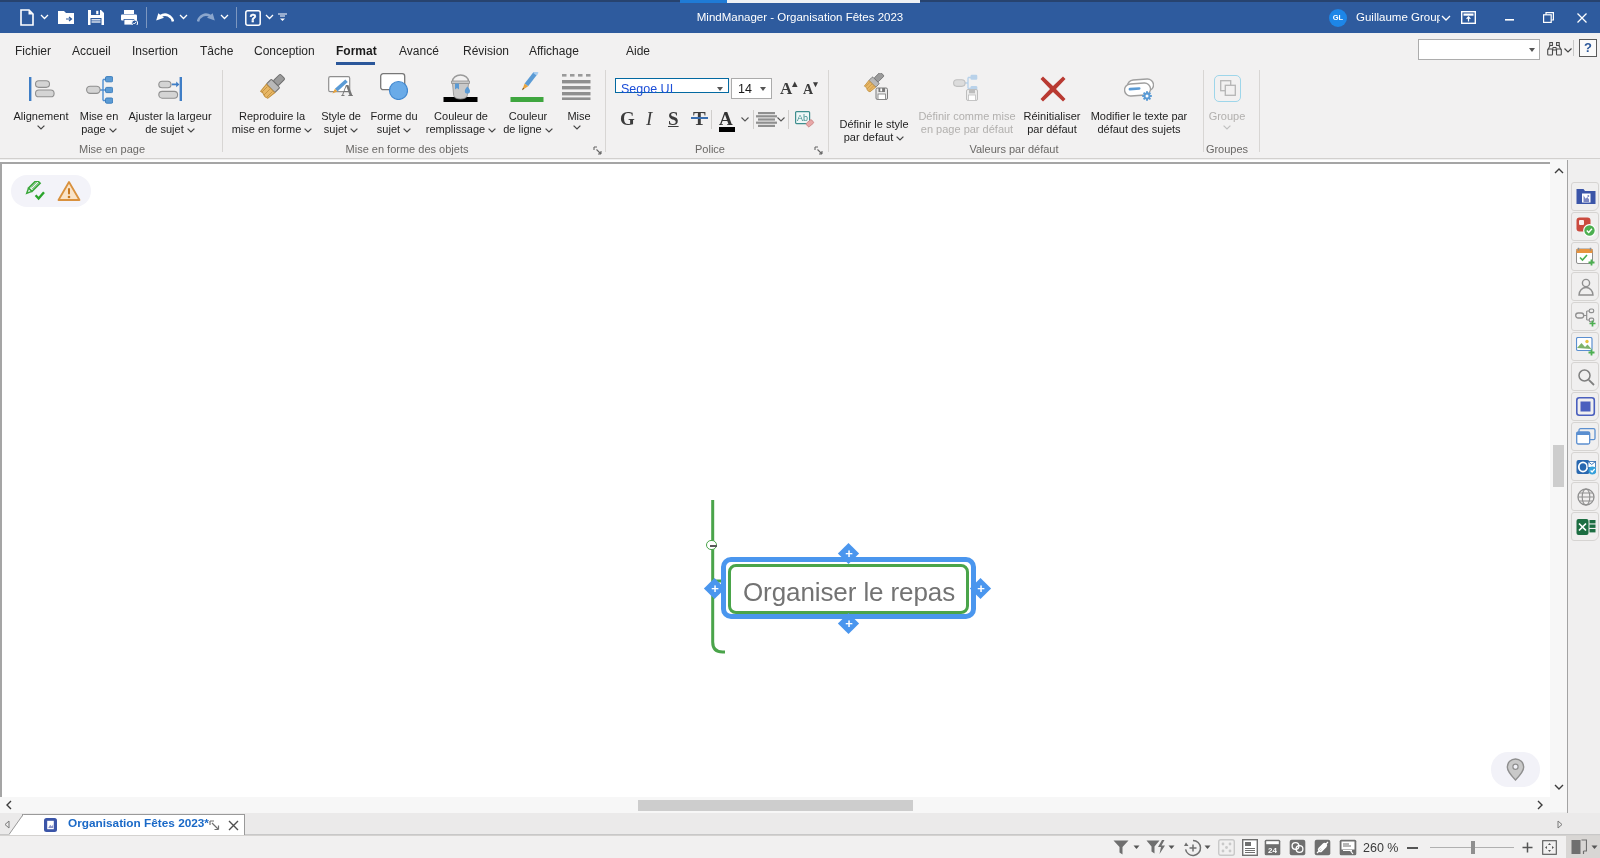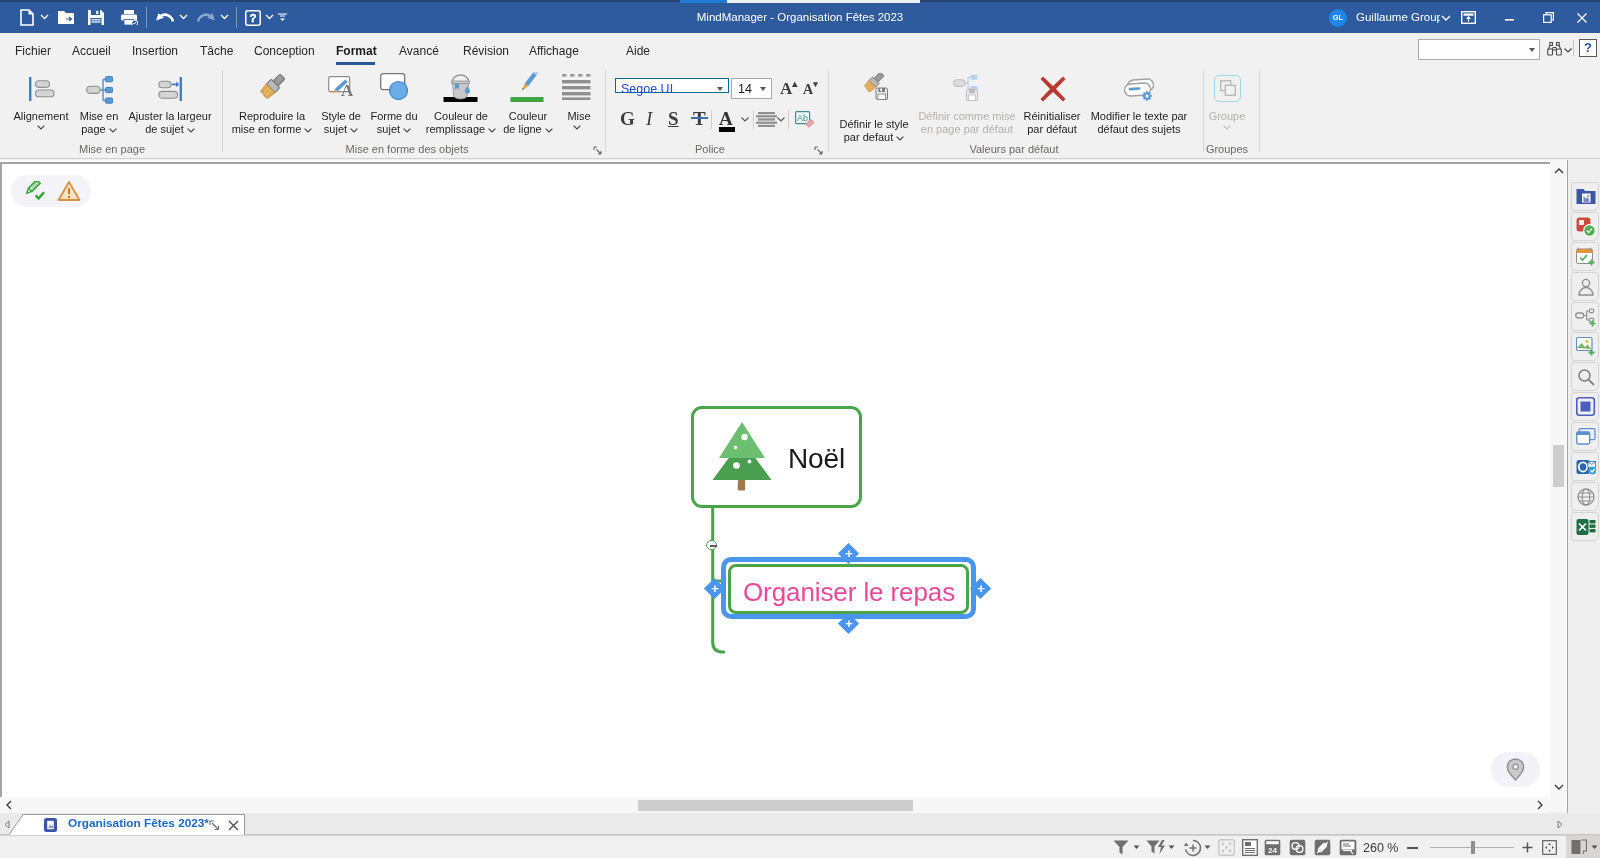--- a/index.html
+++ b/index.html
@@ -38,21 +38,21 @@
 #cborder-left { position:absolute; left:0; top:162px; width:2px; height:635px; background:#a5a5a5; }
 #badge { position:absolute; left:11px; top:15px; width:80px; height:32px; background:#f3f3f9; border-radius:16px; }
 #pinbtn { position:absolute; left:1491px; top:592px; width:49px; height:35px; background:#f2f2f8; border-radius:17px; }
 
 
 .topic { position:absolute; background:#fff; border:3px solid #4aa44a; }
 #t-noel { left:691px; top:246px; width:171px; height:102px; border-radius:11px; }
 #t-noel .txt { position:absolute; left:94px; top:34px; font-size:28px; color:#1a1a1a; letter-spacing:-0.1px; }
 #sel-outer { position:absolute; left:721px; top:397px; width:255px; height:62px; border:5px solid #4a96ee; border-radius:10px; background:#fff; }
 #t-org { left:728px; top:404px; width:241px; height:50px; border-width:3px; border-radius:8px; }
-#t-org .txt { position:absolute; left:12px; top:10px; font-size:26px; color:#ec4899; letter-spacing:-0.1px; }
+#t-org .txt { position:absolute; left:12px; top:10px; font-size:26px; color:#737373; letter-spacing:-0.1px; }
 #t-ach { left:722px; top:465px; width:280px; height:50px; border-radius:10px; }
 #t-ach .txt { position:absolute; left:19px; top:10px; font-size:26px; color:#1a1a1a; letter-spacing:-0.3px; }
 .diamond { position:absolute; width:15px; height:15px; background:#4a96ee; transform:rotate(45deg); }
 .dplus { position:absolute; color:#fff; font-size:13px; font-weight:bold; width:22px; text-align:center; }
 
 
 #vscroll { position:absolute; left:1550px; top:160px; width:17px; height:652px; background:#f7f7f7; }
 #vthumb { position:absolute; left:3px; top:285px; width:11px; height:42px; background:#cdcdcd; }
 #hscroll { position:absolute; left:0; top:797px; width:1550px; height:16px; background:#f7f7f7; }
 #hthumb { position:absolute; left:638px; top:3px; width:275px; height:11px; background:#cdcdcd; }
@@ -434,32 +434,20 @@
         </svg>
     </div>
 
     <svg style="position:absolute;left:700px;top:340px" width="320" height="180" viewBox="0 0 320 180">
         <path d="M12.7 0 V142 Q12.7 152 22.7 152 L25 152" fill="none" stroke="#4aa44a" stroke-width="3"></path>
         <path d="M12.7 81 H27" fill="none" stroke="#4aa44a" stroke-width="3"></path>
       </svg>
     <div style="position:absolute;left:706.2px;top:379.6px;width:10.5px;height:10.5px;border-radius:50%;background:#fff;border:1.5px solid #4aa44a"></div>
     <div style="position:absolute;left:709.5px;top:385.4px;width:7px;height:1.6px;background:#5a5a5a"></div>
 
-    <div class="topic" id="t-noel">
-      <svg style="position:absolute;left:17px;top:12px" width="62" height="70" viewBox="0 0 62 70">
-          <path d="M31 19 L60.5 59 L1.5 59 Z" fill="#4a9e50"></path>
-          <path d="M31 1 L54 37 L8 37 Z" fill="#6cbf70"></path>
-          <circle cx="33.5" cy="16" r="3.2" fill="#fff"></circle>
-          <circle cx="24.5" cy="26.5" r="1.8" fill="#fff"></circle>
-          <circle cx="25.5" cy="44.5" r="3.3" fill="#fff"></circle>
-          <circle cx="38.5" cy="40.5" r="1.9" fill="#fff"></circle>
-          <rect x="26.8" y="59" width="7.4" height="10.5" rx="1" fill="#a1784d"></rect>
-        </svg>
-      <div class="txt">Noël</div>
-    </div>
 
     <div id="sel-outer"></div>
     <div class="topic" id="t-org">
         <div class="txt">Organiser le repas</div>
       </div>
     <div class="diamond" style="left:841px;top:386px"></div>
     <div class="dplus" style="left:838px;top:386px">+</div>
     <div class="diamond" style="left:841px;top:456px"></div>
     <div class="dplus" style="left:838px;top:456px">+</div>
     <div class="diamond" style="left:707px;top:421px"></div>

